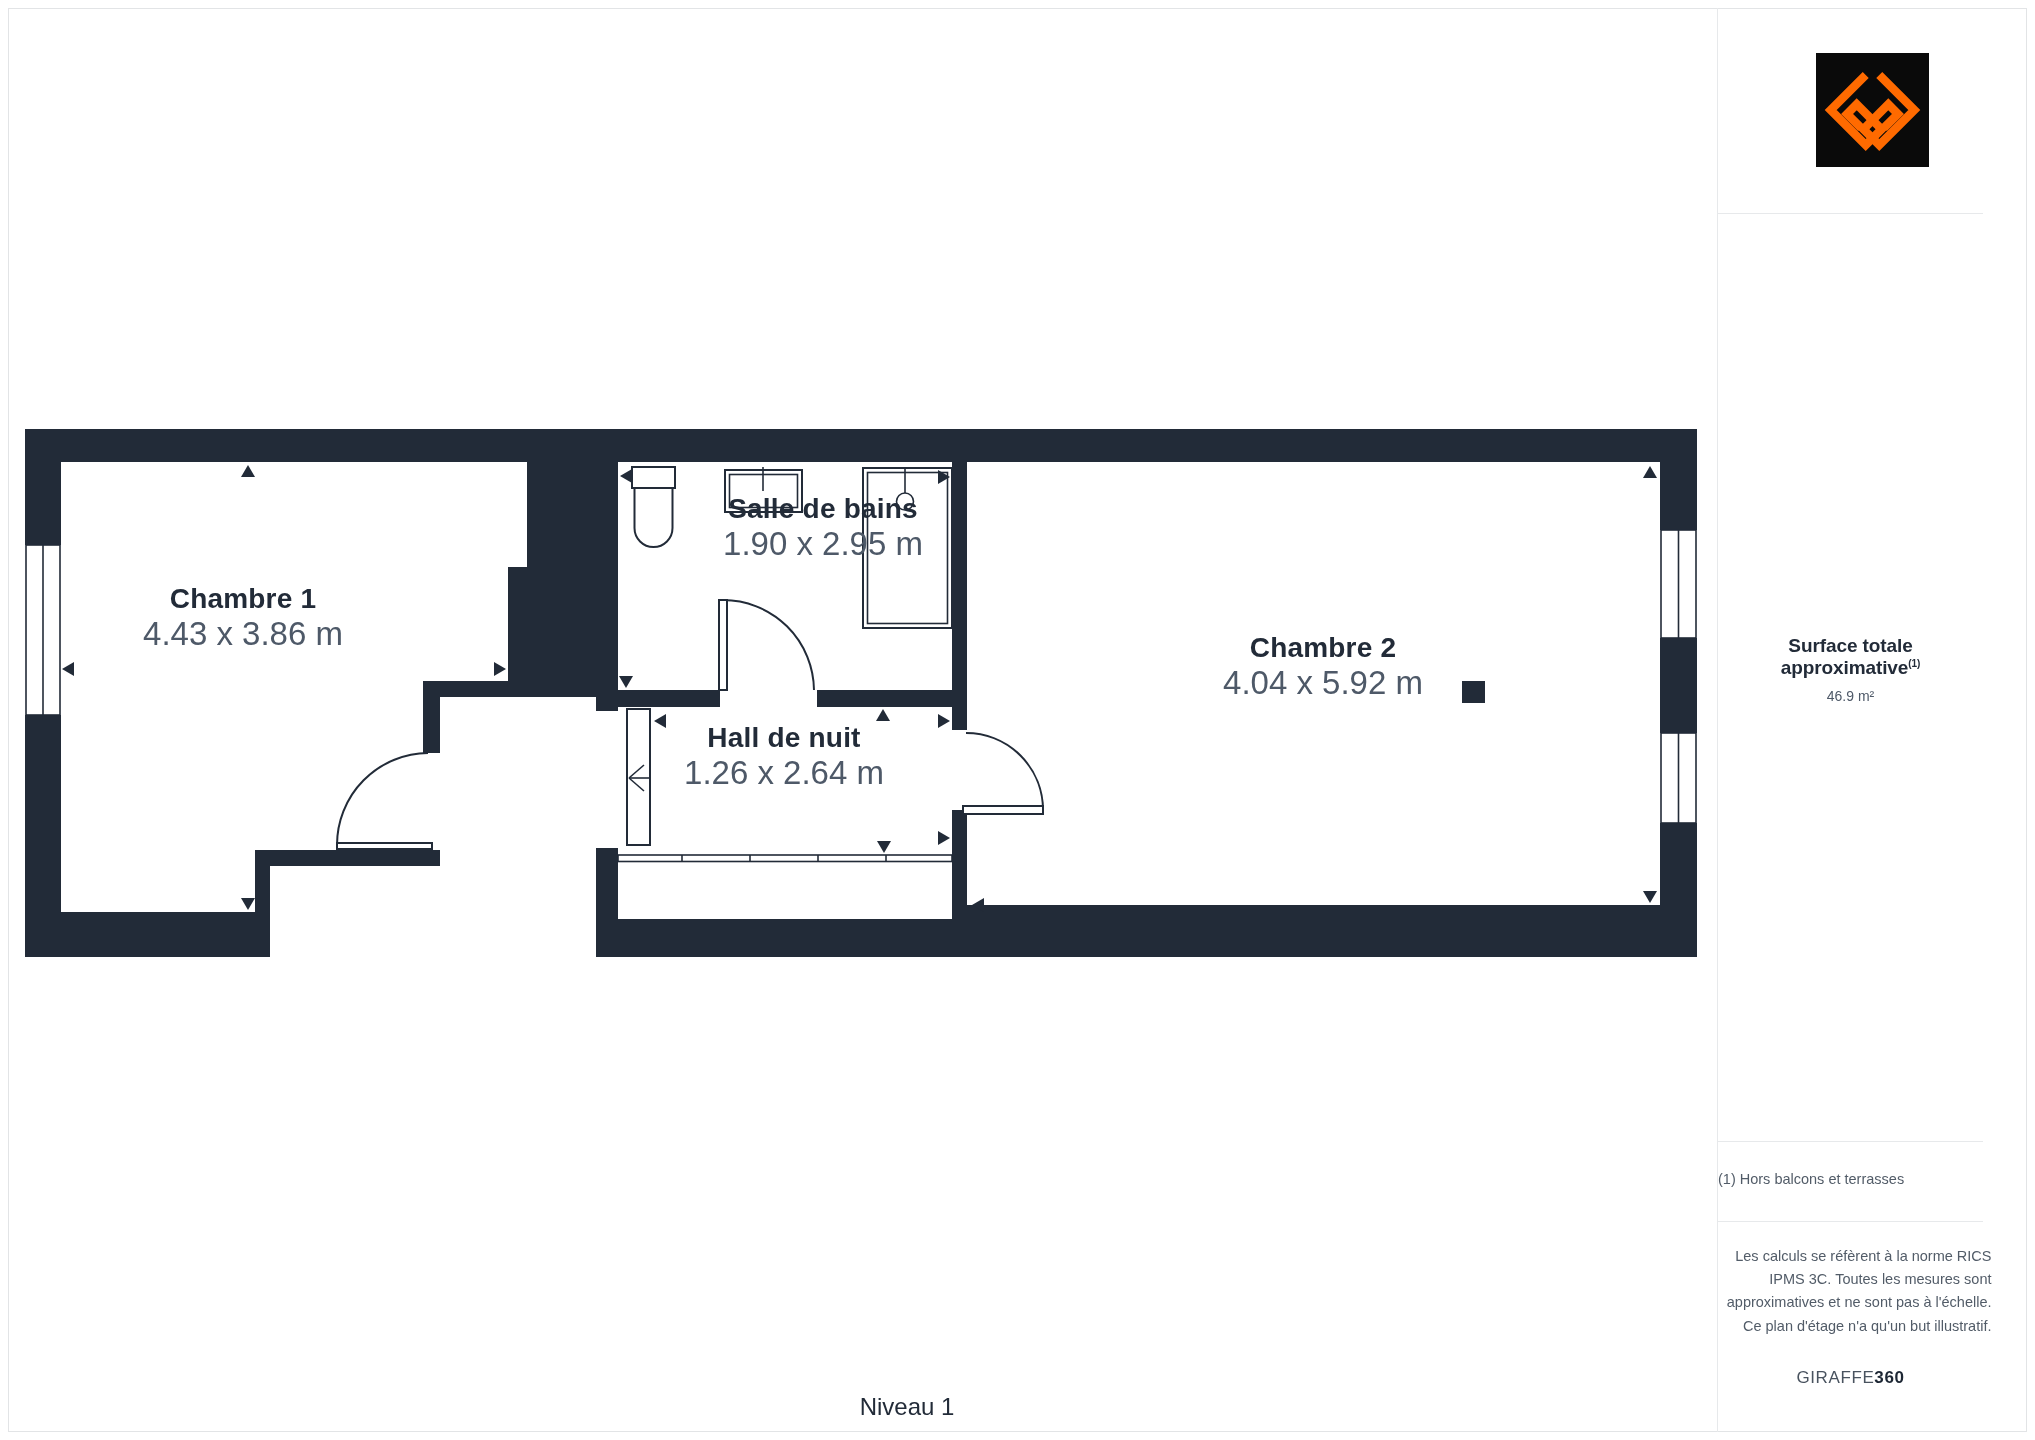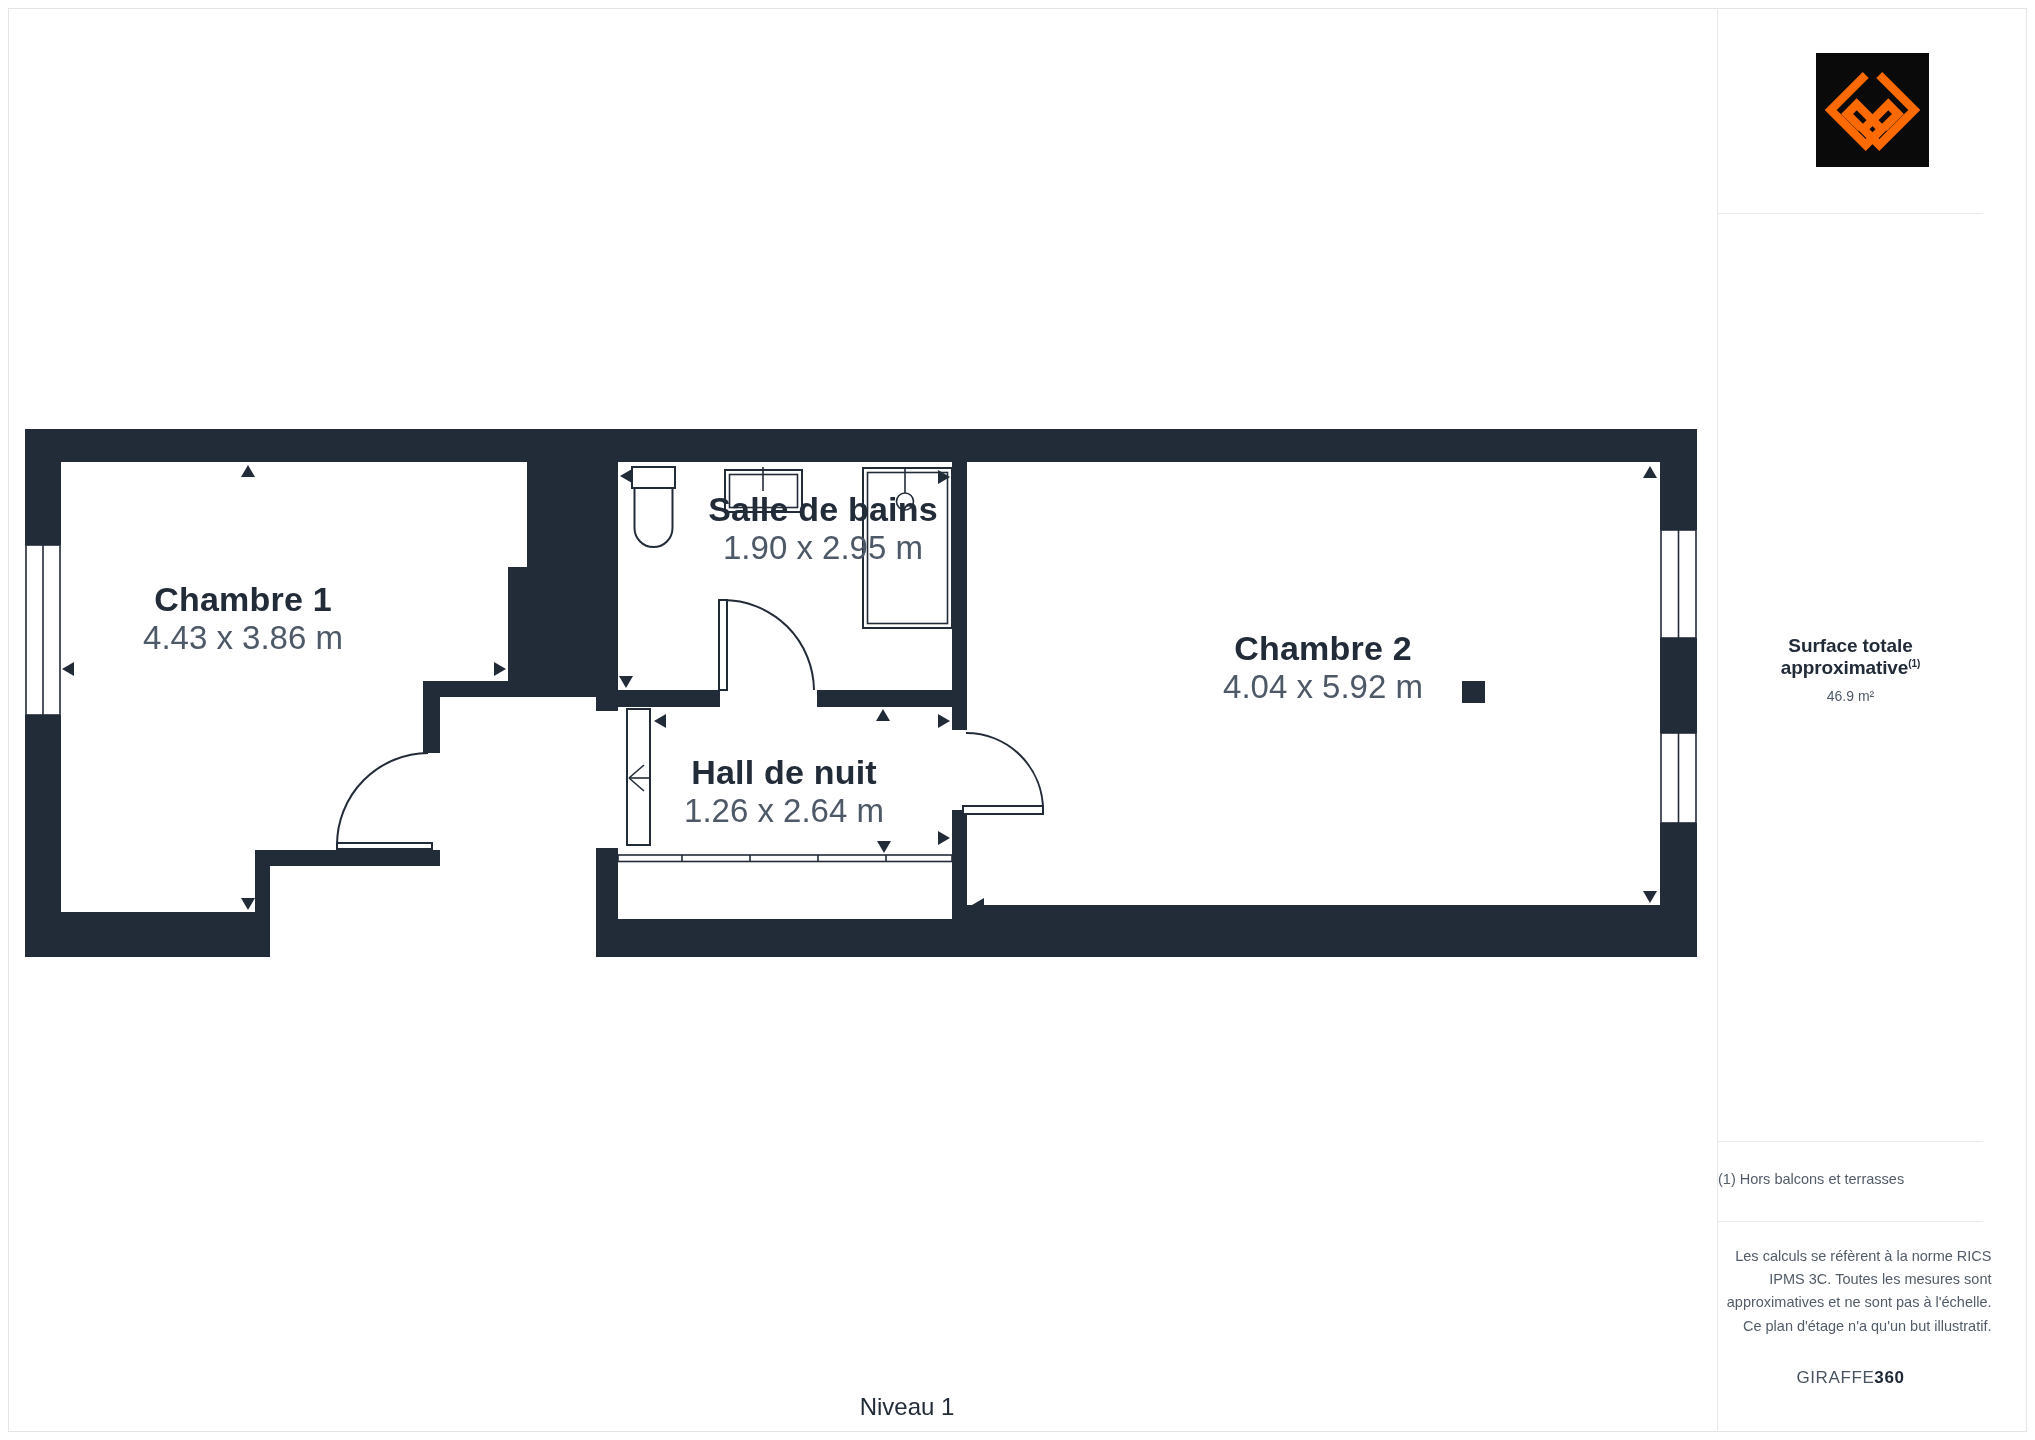--- a/index.html
+++ b/index.html
@@ -15,21 +15,21 @@
   .frame{position:absolute;left:8px;top:8px;right:8px;bottom:8px;border:1px solid var(--frame);}
   
   .plan-svg{position:absolute;left:25px;top:429px;width:1672px;height:530px;}
   .w{fill:var(--wall);}
   .fx{fill:#ffffff;stroke:var(--wall);stroke-width:2;}
   .fx-thin{fill:#ffffff;stroke:var(--wall);stroke-width:1.6;}
   .arc{fill:none;stroke:var(--wall);stroke-width:2;}
   .ln-thin{stroke:var(--wall);stroke-width:1.6;fill:none;}
   .ar{fill:var(--wall);}
   .room-label{position:absolute;transform:translate(-50%,-50%);text-align:center;white-space:nowrap;}
-  .room-name{font-size:34px;font-weight:700;color:var(--wall);letter-spacing:.2px;}
+  .room-name{font-size:28px;font-weight:700;color:var(--wall);letter-spacing:.2px;}
   .room-dims{font-size:33px;font-weight:400;color:var(--dim);}
   .floor-label{
     position:absolute;left:907px;top:1407px;transform:translate(-50%,-50%);
     font-size:24px;font-weight:400;color:var(--wall);white-space:nowrap;
   }
   
   .sidebar{position:absolute;left:1717px;top:8px;width:266px;height:1424px;border-left:1px solid var(--divider);}
   .sb-divider{position:absolute;left:0;right:0;height:1px;background:var(--divider);}
   .logo{position:absolute;left:98px;top:45px;width:113px;height:114px;background:#0a0a0a;}
   .logo svg{width:100%;height:100%;display:block;}
@@ -151,21 +151,21 @@
 </svg>
 
 <div class="room-label" style="left:243px;top:618px;">
   <div class="room-name">Chambre 1</div>
   <div class="room-dims">4.43 x 3.86 m</div>
 </div>
 <div class="room-label" style="left:823px;top:528px;">
   <div class="room-name">Salle de bains</div>
   <div class="room-dims">1.90 x 2.95 m</div>
 </div>
-<div class="room-label" style="left:784px;top:757px;margin-top:34px;">
+<div class="room-label" style="left:784px;top:757px;">
   <div class="room-name">Hall de nuit</div>
   <div class="room-dims">1.26 x 2.64 m</div>
 </div>
 <div class="room-label" style="left:1323px;top:667px;">
   <div class="room-name">Chambre 2</div>
   <div class="room-dims">4.04 x 5.92 m</div>
 </div>
 
 <div class="floor-label">Niveau 1</div>
 

